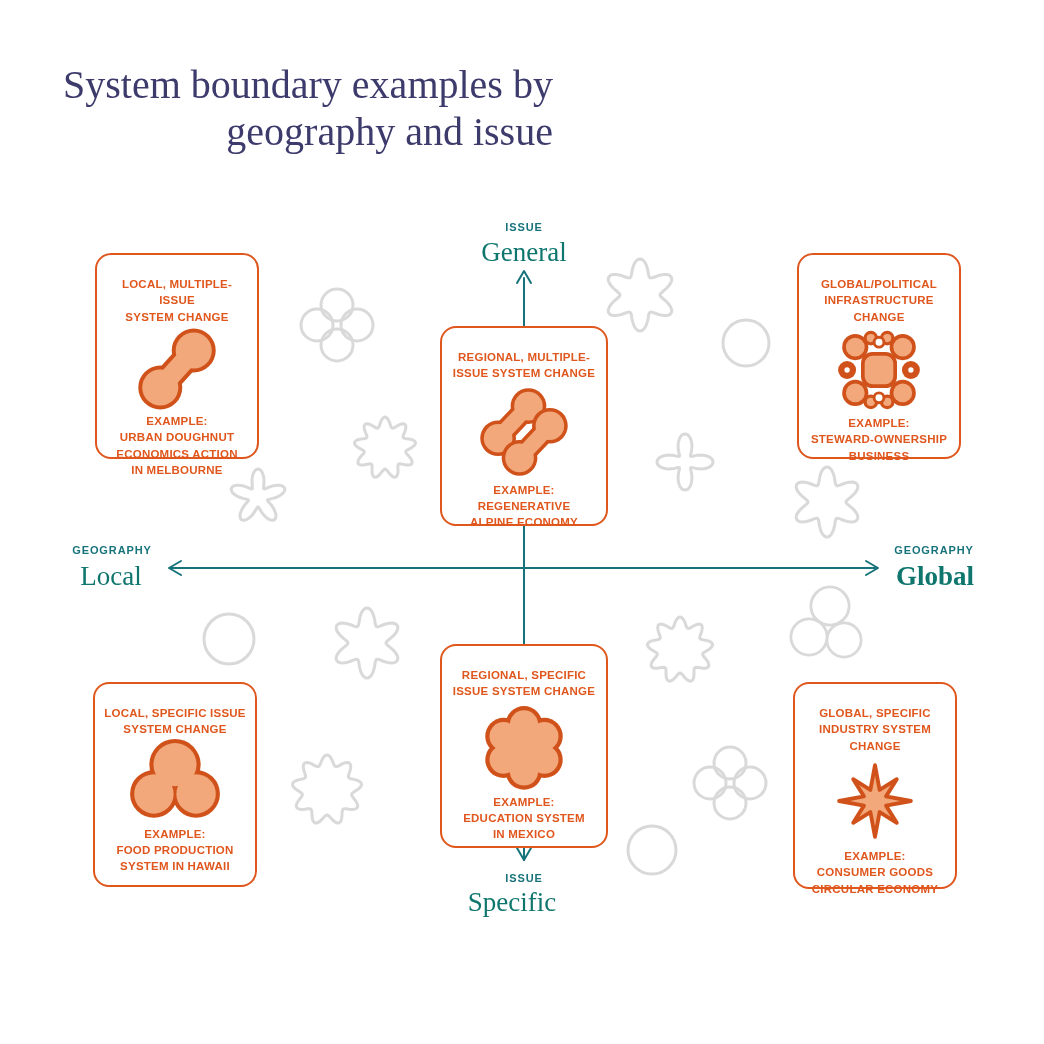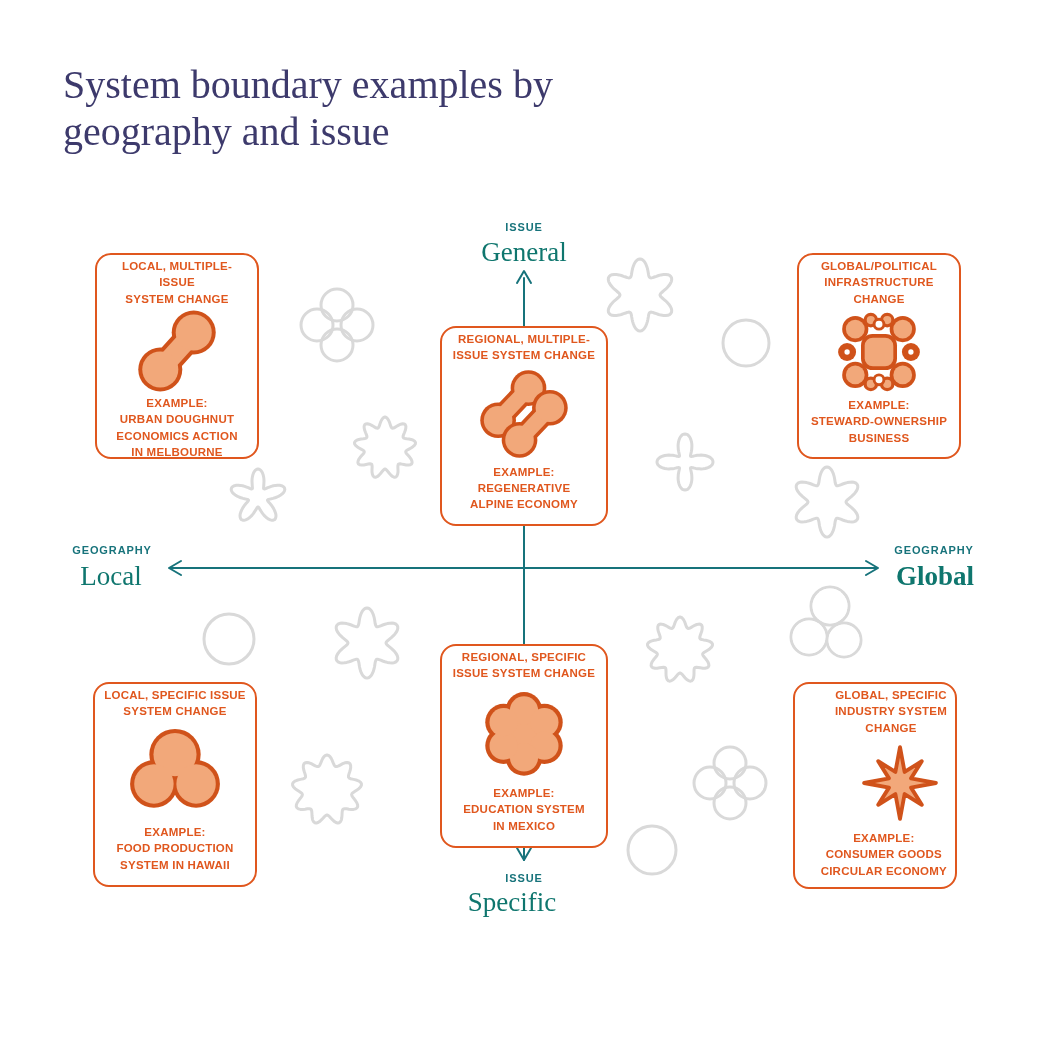--- a/index.html
+++ b/index.html
@@ -1,42 +1,42 @@
 <!DOCTYPE html>
 <html><head>
 <meta charset="utf-8">
 <style>
   html,body{margin:0;padding:0;background:#ffffff;}
   #page{position:relative;width:1044px;height:1044px;background:#ffffff;overflow:hidden;
         font-family:"Liberation Sans",sans-serif;}
   #page-title{position:absolute;left:63px;top:62px;z-index:3;
       font-family:"Liberation Serif",serif;font-size:40px;line-height:1.17;
-      color:#3d3a6c;white-space:pre-line;font-weight:400;}
+      color:#3d3a6c;white-space:pre-line;font-weight:400;text-align:right;}
   
   #bg-svg{position:absolute;left:0;top:0;z-index:0;}
   #axes-svg{position:absolute;left:0;top:0;z-index:1;}
   
   .axis-cap{position:absolute;z-index:2;transform:translateX(-50%);
       font-weight:700;font-size:11px;letter-spacing:.08em;color:#17737b;white-space:nowrap;}
   .axis-word{position:absolute;z-index:2;transform:translateX(-50%);
       font-family:"Liberation Serif",serif;font-size:27px;color:#0f766e;white-space:nowrap;}
   
   .card{position:absolute;z-index:2;box-sizing:border-box;background:#ffffff;
-      border:2px solid #e0571e;border-radius:16px;padding:3px 8px 12px 8px;
+      border:2px solid #e0571e;border-radius:16px;padding:21px 8px 12px 8px;
       display:flex;flex-direction:column;align-items:center;justify-content:space-between;
       text-align:center;}
   .card-title,.card-example{font-weight:700;font-size:11.5px;line-height:1.42;
       letter-spacing:.02em;color:#e0571e;white-space:pre-line;}
   .card-icon{flex:0 0 auto;display:block;}
   .c-tl{left:95px; top:253px; width:164px;height:206px;}
   .c-tr{left:797px;top:253px; width:164px;height:206px;}
   .c-c {left:440px;top:326px; width:168px;height:200px;}
   .c-bc{left:440px;top:644px; width:168px;height:204px;}
   .c-bl{left:93px; top:682px; width:164px;height:205px;}
-  .c-br{left:793px;top:682px; width:164px;height:207px;align-items:flex-end;}
+  .c-br{left:793px;top:682px; width:164px;height:207px;}
 </style>
 </head>
 <body>
 
 <div id="page">
 
   <svg id="bg-svg" width="1044" height="1044">
       <circle cx="337" cy="305" r="16" fill="none" stroke="#d9d9d9" stroke-width="3"></circle>
       <circle cx="357" cy="325" r="16" fill="none" stroke="#d9d9d9" stroke-width="3"></circle>
       <circle cx="337" cy="345" r="16" fill="none" stroke="#d9d9d9" stroke-width="3"></circle>

